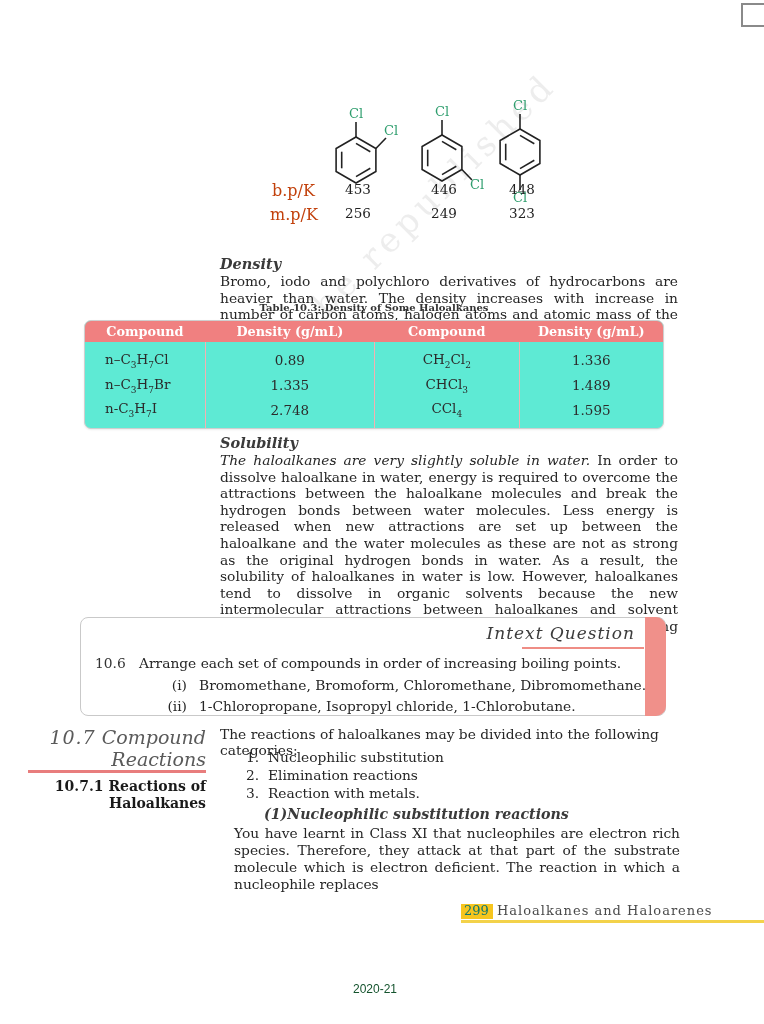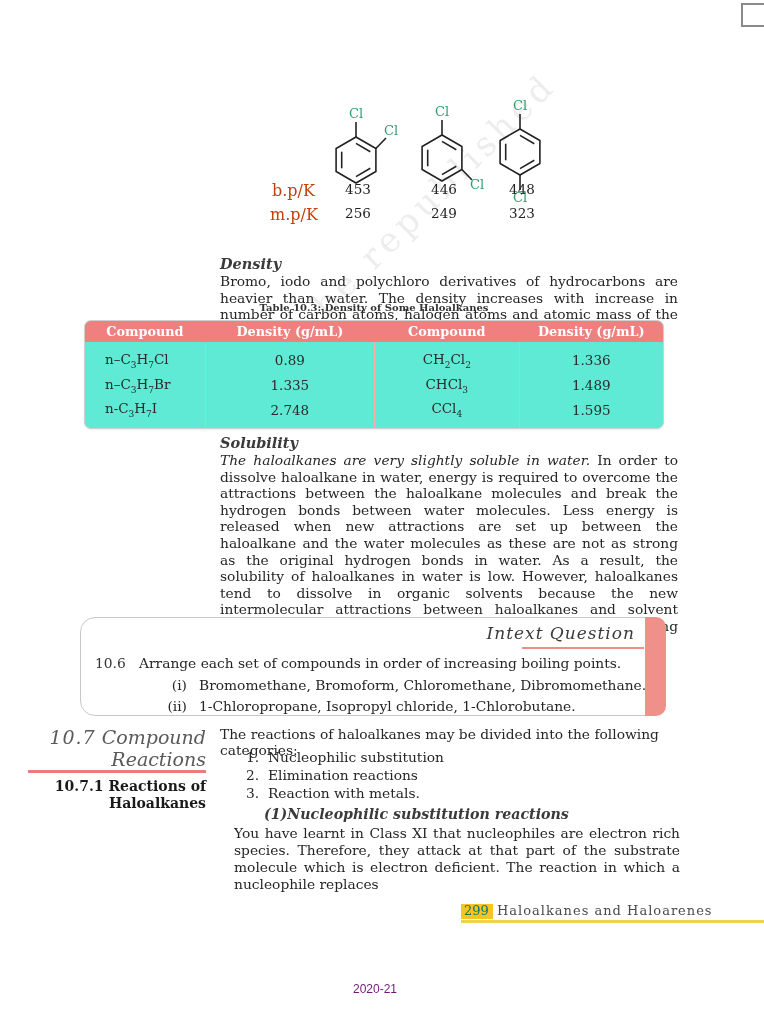--- a/index.html
+++ b/index.html
@@ -35,21 +35,21 @@
                  border-right:1px solid #f08080;}
   .dens-table th:first-child{border-top-left-radius:6px;}
   .dens-table th:last-child{border-top-right-radius:6px;border-right:none;}
   .dens-table td{font-size:13.5px;padding:3px 4px;border-right:1px solid #f5b0b0;text-align:center;}
   .dens-table td:last-child{border-right:none;}
   .dens-table td.cmp1{text-align:left;padding-left:20px;}
   .dens-table tr.sp td{height:6px;padding:0;}
   sub{font-size:9px;}
 
   
-  .intext-box{left:80px;top:617px;width:584px;height:97px;border:1.5px solid #c9c9c9;border-radius:15px;background:#fff;}
+  .intext-box{left:80px;top:617px;width:584px;height:97px;border:1.5px solid #c9c9c9;border-radius:8px;background:#fff;}
   .intext-bar{position:absolute;right:-1px;top:-1px;bottom:-1px;width:21px;background:#f0908a;border-radius:0 10px 10px 0;}
   .intext-head{position:absolute;right:30px;top:5px;font-size:17px;font-style:italic;color:#3b3b3b;
                font-family:"DejaVu Serif",serif;letter-spacing:1px;}
   .intext-rule{position:absolute;right:21px;top:29px;width:122px;height:2px;background:#ef8d85;}
   .q-num{position:absolute;left:14px;top:37px;font-size:13.8px;font-weight:normal;color:#333;}
   .q-text{position:absolute;left:58px;top:37px;font-size:13.8px;color:#262626;}
   .q-item-marker{position:absolute;font-size:13.8px;color:#262626;width:24px;text-align:right;}
   .q-item-text{position:absolute;left:118px;font-size:13.8px;color:#262626;}
 
   
@@ -62,21 +62,21 @@
   .intro-par{left:220px;top:726px;width:460px;font-size:13.8px;color:#262626;}
   .num-list-item{font-size:13.8px;color:#262626;}
   .nsr-head{left:220px;top:806px;font-size:14.2px;font-weight:bold;font-style:italic;color:#3a3a3a;margin-left:44px;}
   .nsr-par{left:234px;top:825px;width:446px;font-size:13.8px;line-height:17px;text-align:justify;color:#262626;}
 
   
   .pg-highlight{left:461px;top:904px;width:32px;height:15px;background:#f6c51f;}
   .pg-num{left:464px;top:903px;font-size:13px;color:#0f766e;}
   .pg-chapter{left:497px;top:903px;font-size:13px;color:#4a4a4a;letter-spacing:1px;}
   .pg-rule{left:461px;top:920px;width:303px;height:3px;background:#f3d24a;}
-  .year{left:0;top:982px;width:750px;text-align:center;font-size:12px;color:#701a75;
+  .year{left:0;top:982px;width:750px;text-align:center;font-size:12px;color:#14532d;
         font-family:"Liberation Sans","DejaVu Sans",sans-serif;}
 </style>
 </head>
 <body>
 
 <div class="page">
 
   <div class="abs corner-box"></div>
 
   <div class="abs watermark">not to be republished</div>

